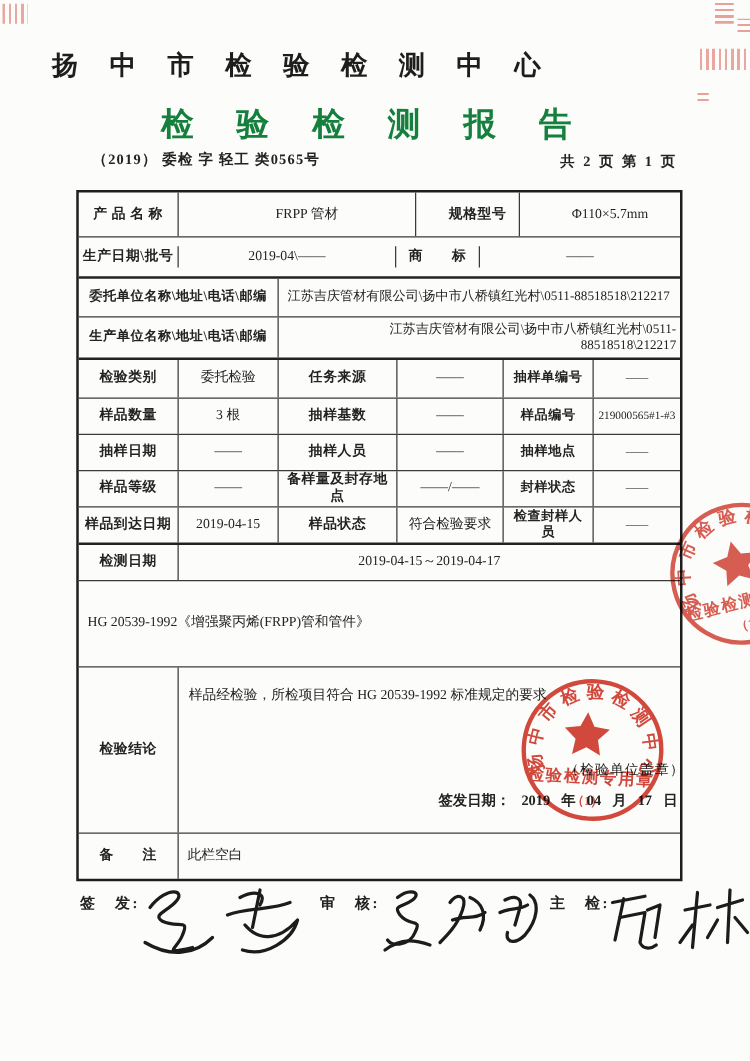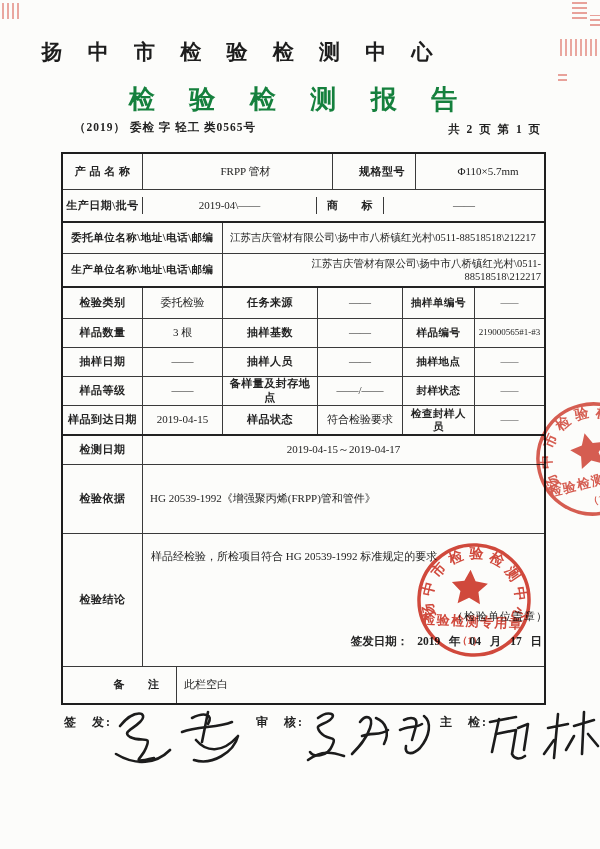--- a/index.html
+++ b/index.html
@@ -22,21 +22,21 @@
   .meta-line{position:absolute;top:120px;left:0;width:600px;font-size:11.5px;font-weight:bold;}
   .report-no{position:absolute;left:74px;top:0;letter-spacing:1px;}
   .page-info{position:absolute;right:58px;top:2px;letter-spacing:2px;}
   
   .tbl{
     position:absolute;left:61px;top:152px;width:481px;
     border:2px solid #1e1e1e;background:transparent;
   }
   .row{display:flex;border-bottom:1px solid #3a3a3a;}
   .row.thick{border-bottom-width:2px;border-bottom-color:#222;}
-  .row:last-child{border-bottom:none;padding-left:34px;}
+  .row:last-child{border-bottom:none;}
   .cell{
     box-sizing:border-box;border-right:1px solid #3a3a3a;
     display:flex;align-items:center;justify-content:center;
     font-size:11px;line-height:1.25;padding:2px 3px;overflow:hidden;
     text-align:center;
   }
   .cell:last-child{border-right:none;}
   .cell.lbl{font-weight:bold;letter-spacing:.5px;}
   .cell.left{justify-content:flex-start;text-align:right;padding-left:7px;}
   .w80{width:80px;flex:0 0 80px;}
@@ -146,21 +146,20 @@
       <div class="cell lbl w95">样品状态</div>
       <div class="cell w85">符合检验要求</div>
       <div class="cell lbl w72">检查封样人员</div>
       <div class="cell w69">——</div>
     </div>
     <div class="row h28">
       <div class="cell lbl w80">检测日期</div>
       <div class="cell wfill">2019-04-15～2019-04-17</div>
     </div>
     <div class="row h68">
-      <div class="cell lbl w80">检验依据</div>
       <div class="cell wfill left">HG 20539-1992《增强聚丙烯(FRPP)管和管件》</div>
     </div>
     <div class="row h132">
       <div class="cell lbl w80">检验结论</div>
       <div class="cell wfill concl-cell">
         <div class="concl-text">样品经检验，所检项目符合 HG 20539-1992 标准规定的要求</div>
         <div class="seal-note">（检验单位盖章）</div>
         <div class="issue-date">签发日期： 2019 年 04 月 17 日</div>
       </div>
     </div>

